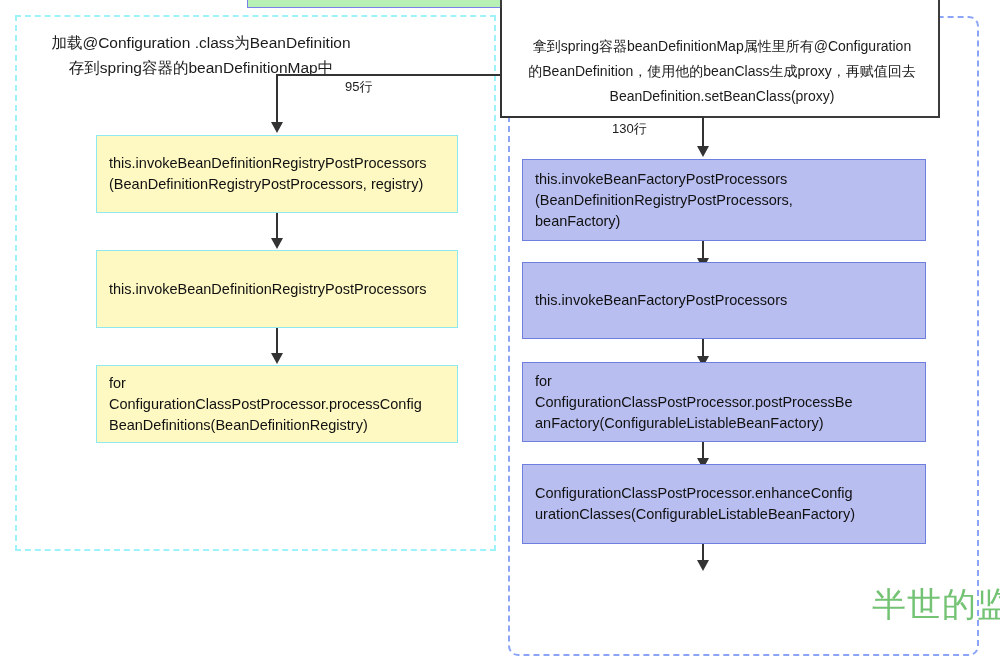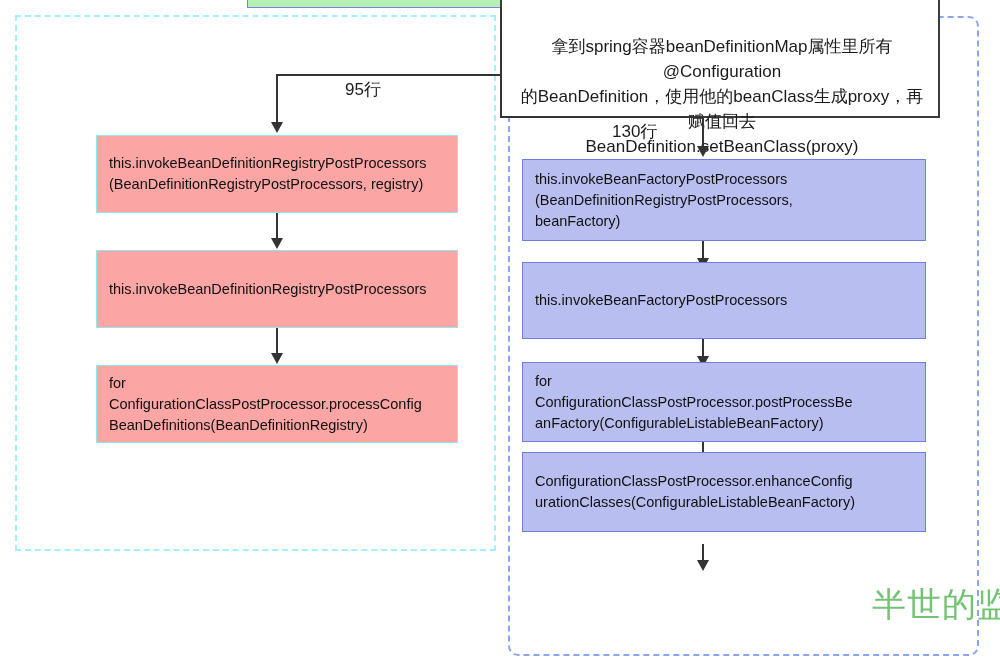--- a/index.html
+++ b/index.html
@@ -61,21 +61,21 @@
     background: #ffffff;
     border: 2px solid #3b3b3b;
     box-sizing: border-box;
   }
   .note-box .note-text {
     position: absolute;
     left: 14px;
     top: 36px;
     width: 412px;
     text-align: center;
-    font-size: 17px;
+    font-size: 14px;
     line-height: 25px;
     color: #1b1b1b;
     white-space: pre-line;
   }
 
   
   .left-caption {
     position: absolute;
     left: 36px;
     top: 30px;
@@ -92,21 +92,21 @@
     position: absolute;
     box-sizing: border-box;
     display: flex;
     align-items: center;
     font-size: 14.5px;
     line-height: 21px;
     color: #111111;
     white-space: pre-line;
   }
   .fbox.cyan {
-    background: #fca5a5;
+    background: #fef9c3;
     border: 1px solid #8fe8ee;
     padding: 0 12px;
     left: 96px;
     width: 362px;
   }
   .fbox.purple {
     background: #b9bef1;
     border: 1.5px solid #6f7fe0;
     padding: 0 12px;
     left: 522px;
@@ -126,21 +126,21 @@
   .arrow-down {
     position: absolute;
     width: 0;
     height: 0;
     border-left: 6px solid transparent;
     border-right: 6px solid transparent;
     border-top: 11px solid #333333;
   }
   .line-label {
     position: absolute;
-    font-size: 17px;
+    font-size: 13px;
     color: #1b1b1b;
   }
 
   
   .watermark {
     position: absolute;
     left: 872px;
     top: 582px;
     font-size: 34px;
     color: #5cb85c;
@@ -152,20 +152,22 @@
 </head>
 <body>
 
 <div id="canvas">
 
   <div class="group-left"></div>
   <div class="group-right"></div>
 
   <div class="green-bar"></div>
 
+  <div class="left-caption">加载@Configuration .class为BeanDefinition
+存到spring容器的beanDefinitionMap中</div>
 
   <div class="note-box">
     <div class="note-text">拿到spring容器beanDefinitionMap属性里所有@Configuration
 的BeanDefinition，使用他的beanClass生成proxy，再赋值回去
 BeanDefinition.setBeanClass(proxy)</div>
   </div>
 
   <div class="ln v" style="left:500px; top:8px; height:68px;"></div>
 
   <div class="ln h" style="left:277px; top:74px; width:224px;"></div>
@@ -218,21 +220,21 @@
 
   <div class="fbox purple center" style="top:362px; height:80px;">
     <div class="ftext">for
 ConfigurationClassPostProcessor.postProcessBe
 anFactory(ConfigurableListableBeanFactory)</div>
   </div>
 
   <div class="ln v" style="left:702px; top:442px; height:20px;"></div>
   <div class="arrow-down" style="left:697px; top:458px;"></div>
 
-  <div class="fbox purple left" style="top:452px; height:80px;">
+  <div class="fbox purple left" style="top:464px; height:80px;">
     <div class="ftext">ConfigurationClassPostProcessor.enhanceConfig
 urationClasses(ConfigurableListableBeanFactory)</div>
   </div>
 
   <div class="ln v" style="left:702px; top:544px; height:20px;"></div>
   <div class="arrow-down" style="left:697px; top:560px;"></div>
 
 
   <div class="watermark">半世的监</div>
 

